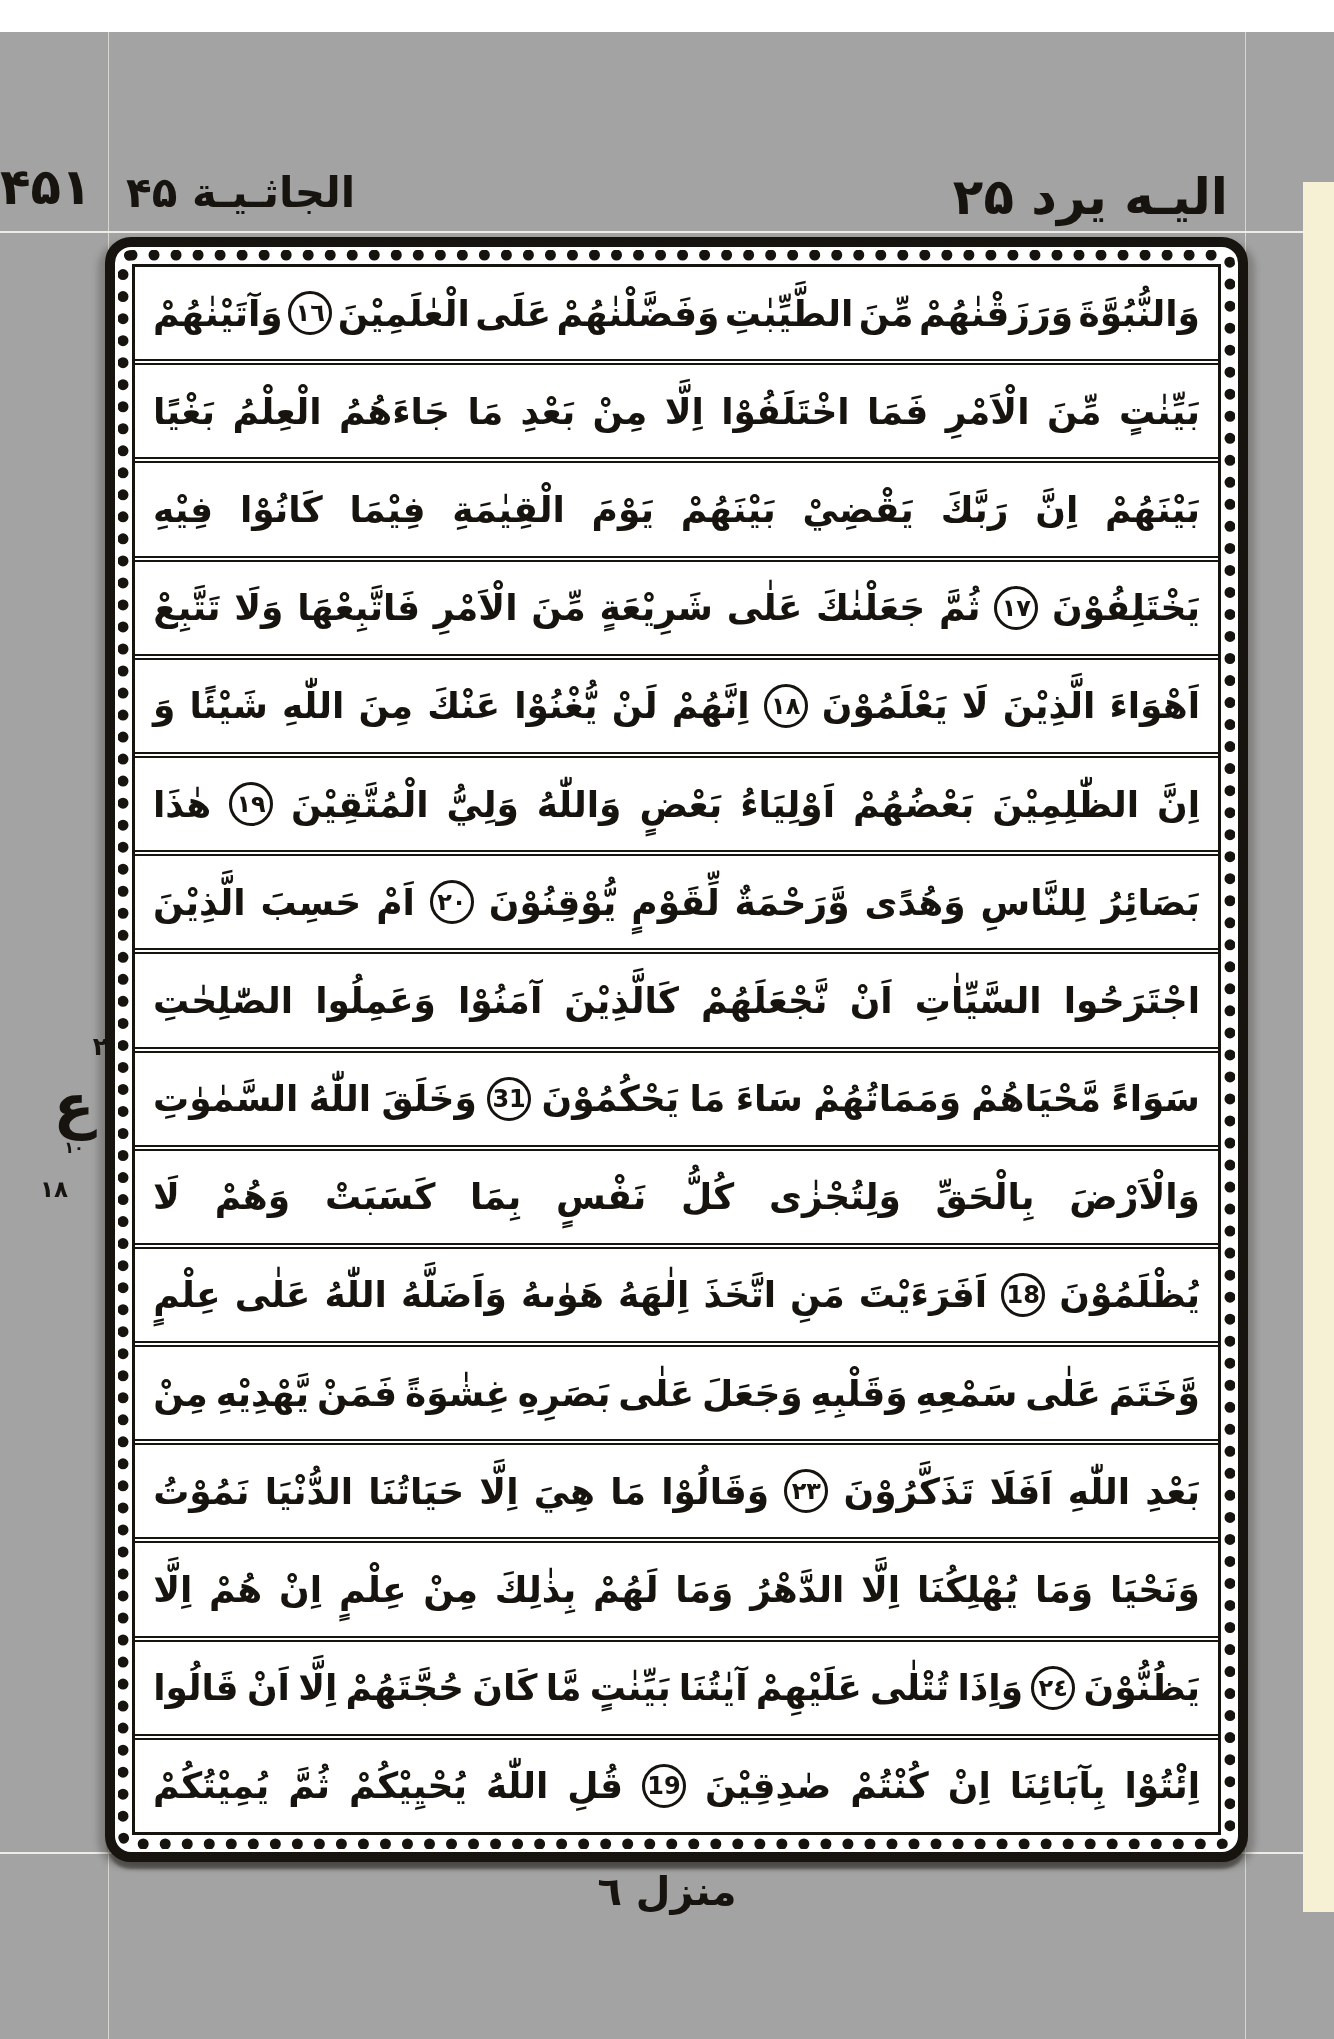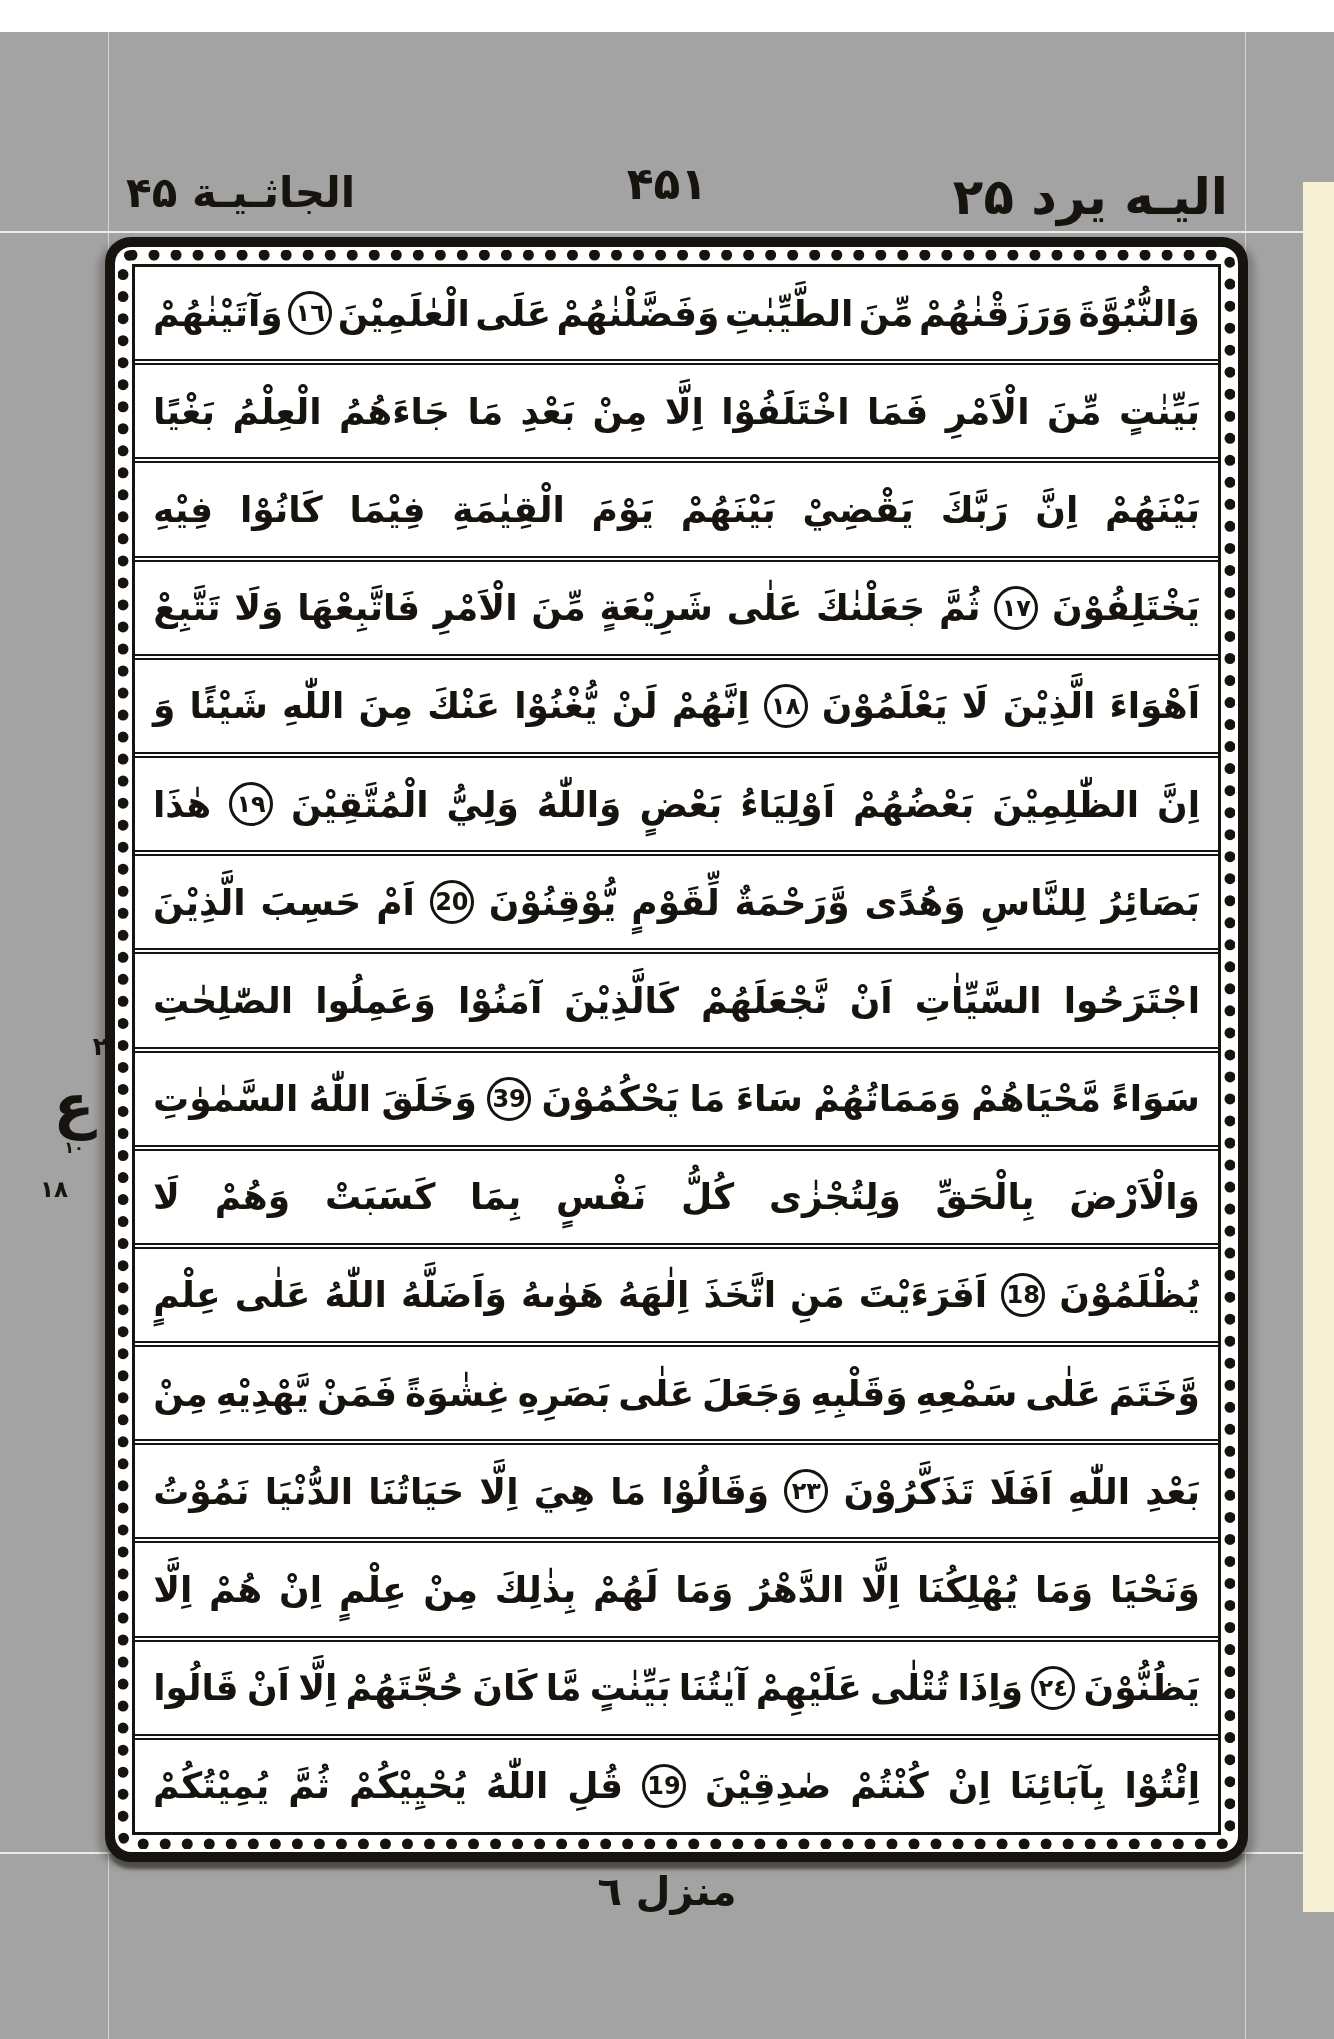--- a/index.html
+++ b/index.html
@@ -9,21 +9,21 @@
   .vrule{position:absolute;top:0;bottom:0;width:1px;background:#d8d6d0;}
   .vrule-left{left:108px;}
   .vrule-right{left:1245px;}
   .hrule{position:absolute;left:0;right:0;height:2px;background:#eeece6;}
   .hrule-top{top:199px;}
   .hrule-bottom{top:1820px;}
   .edge-tint{position:absolute;left:1303px;right:0;top:150px;height:1730px;background:#f6f1d5;}
   
   .hdr{position:absolute;direction:rtl;font-weight:bold;white-space:nowrap;}
   .h-left{left:126px;top:136px;font-size:42px;}
-  .h-center{left:0;width:100%;text-align:center;top:126px;font-size:44px;letter-spacing:8px;}
+  .h-center{left:0;width:100%;text-align:left;top:126px;font-size:50px;letter-spacing:8px;}
   .h-right{right:106px;top:136px;font-size:50px;}
   
   .frame{position:absolute;left:105px;top:205px;width:1143px;height:1625px;
          box-sizing:border-box;border:10px solid #17130e;border-radius:26px;
          padding:3px;background:#ffffff;
          box-shadow:0 9px 3px -2px rgba(48,44,40,.55),
                     7px 5px 6px rgba(48,44,40,.28),
                    -7px 5px 6px rgba(48,44,40,.28);}
   .bead{height:100%;box-sizing:border-box;border:11px dotted #17130e;border-radius:14px;padding:3px;}
   .inner{height:100%;box-sizing:border-box;border:3px solid #17130e;
@@ -147,21 +147,21 @@
             <span class="vbadge">١٩</span>
             <span class="w">هٰذَا</span>
           </div>
           <div class="qrow">
             <span class="w">بَصَائِرُ</span>
             <span class="w">لِلنَّاسِ</span>
             <span class="w">وَهُدًى</span>
             <span class="w">وَّرَحْمَةٌ</span>
             <span class="w">لِّقَوْمٍ</span>
             <span class="w">يُّوْقِنُوْنَ</span>
-            <span class="vbadge">20</span>
+            <span class="vbadge">٢٠</span>
             <span class="w">اَمْ</span>
             <span class="w">حَسِبَ</span>
             <span class="w">الَّذِيْنَ</span>
           </div>
           <div class="qrow">
             <span class="w">اجْتَرَحُوا</span>
             <span class="w">السَّيِّاٰتِ</span>
             <span class="w">اَنْ</span>
             <span class="w">نَّجْعَلَهُمْ</span>
             <span class="w">كَالَّذِيْنَ</span>
@@ -169,21 +169,21 @@
             <span class="w">وَعَمِلُوا</span>
             <span class="w">الصّٰلِحٰتِ</span>
           </div>
           <div class="qrow">
             <span class="w">سَوَاءً</span>
             <span class="w">مَّحْيَاهُمْ</span>
             <span class="w">وَمَمَاتُهُمْ</span>
             <span class="w">سَاءَ</span>
             <span class="w">مَا</span>
             <span class="w">يَحْكُمُوْنَ</span>
-            <span class="vbadge">39</span>
+            <span class="vbadge">31</span>
             <span class="w">وَخَلَقَ</span>
             <span class="w">اللّٰهُ</span>
             <span class="w">السَّمٰوٰتِ</span>
           </div>
           <div class="qrow">
             <span class="w">وَالْاَرْضَ</span>
             <span class="w">بِالْحَقِّ</span>
             <span class="w">وَلِتُجْزٰى</span>
             <span class="w">كُلُّ</span>
             <span class="w">نَفْسٍ</span>

